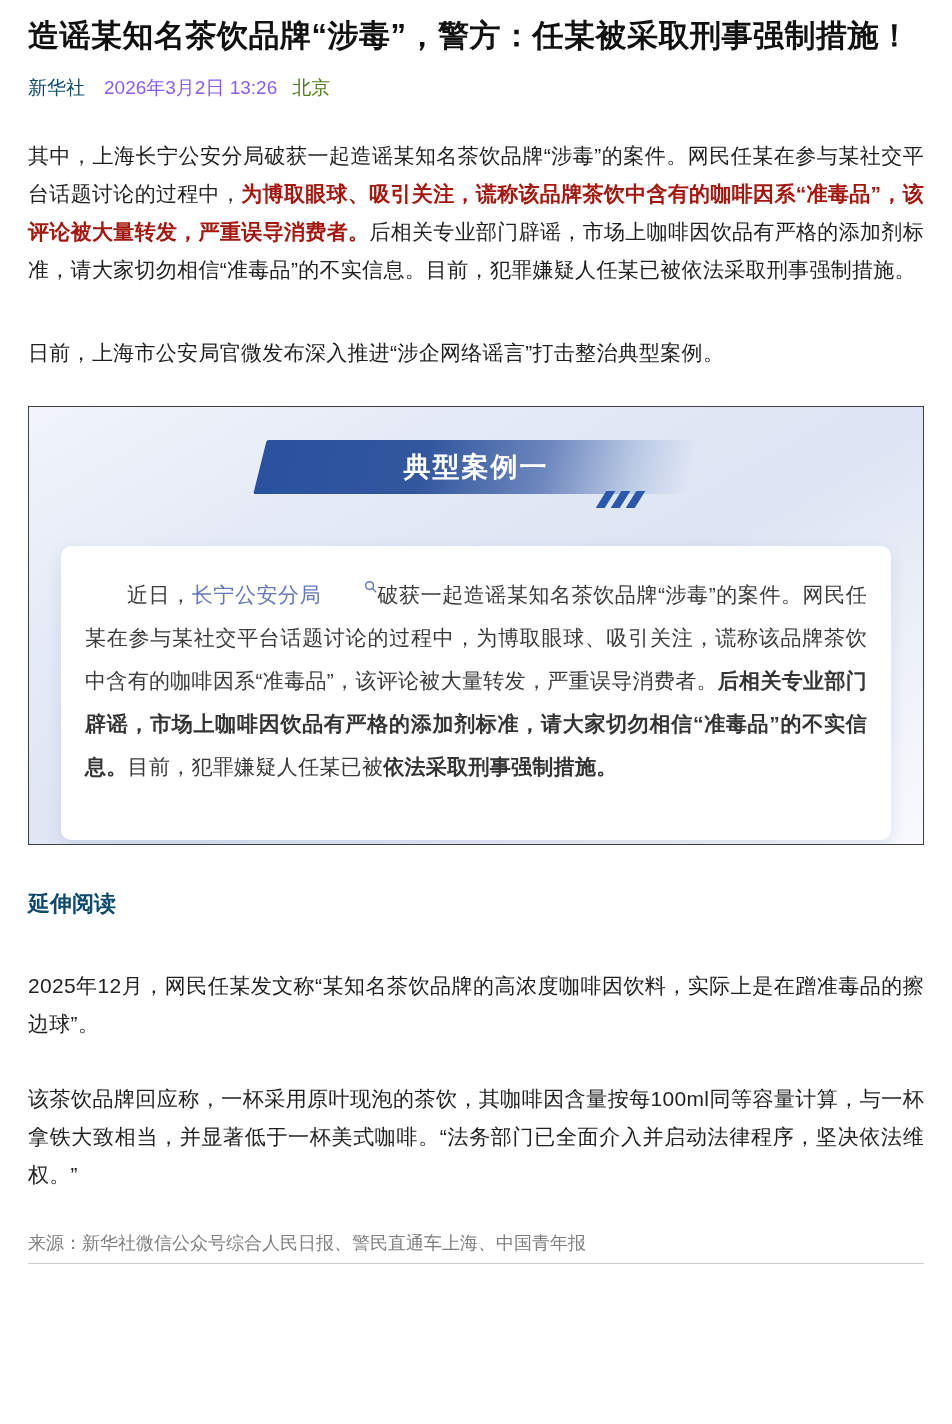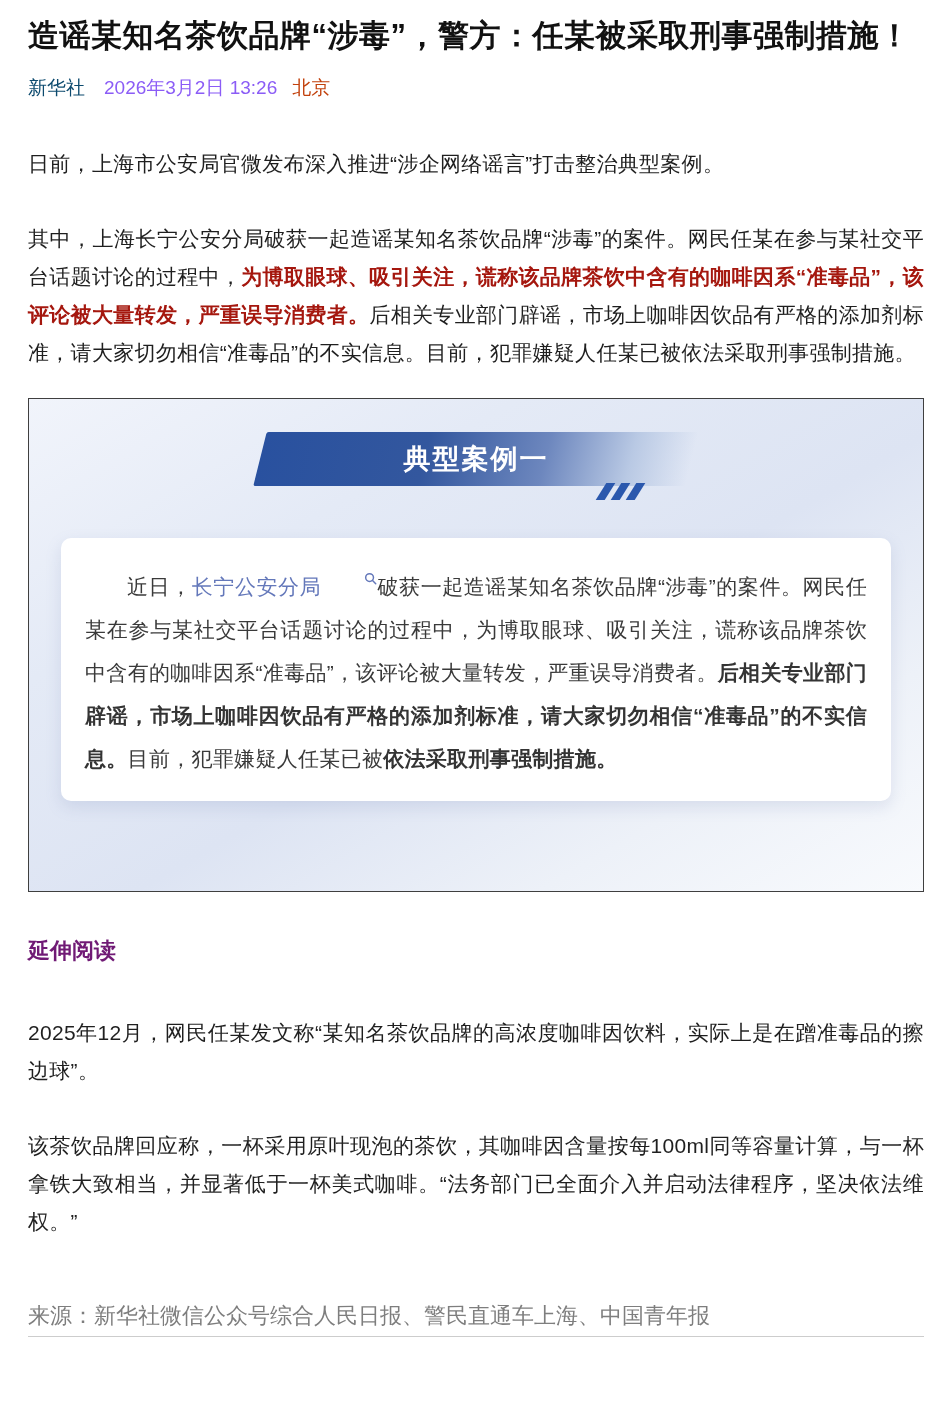--- a/index.html
+++ b/index.html
@@ -15,37 +15,37 @@
     font-size: 31px;
     font-weight: 700;
     line-height: 1.45;
     color: #111111;
     letter-spacing: 0.5px;
   }
 
   .byline { margin-top: 17px; font-size: 19px; line-height: 24px; display: flex; align-items: baseline; }
   .byline-source { color: #0c4a6e; cursor: pointer; }
   .byline-meta { color: #8b5cf6; margin-left: 19px; }
-  .byline-location { color: #c2410c; margin-left: 15px; }
+  .byline-location { color: #4d7c0f; margin-left: 15px; }
 
   .para {
     margin-top: 37px;
     font-size: 21px;
     line-height: 38px;
     color: #1f1f1f;
     text-align: justify;
     letter-spacing: 0.3px;
   }
   .para.first { margin-top: 45px; }
   .red-bold { color: #a5170e; font-weight: 700; }
 
   
   .case-image {
-    margin-top: 26px;
-    height: 494px;
+    margin-top: 34px;
+    height: 439px;
     border: 1px solid #3f3f3f;
     background: linear-gradient(150deg, #f1f4fb 0%, #e4eaf6 28%, #dde4f3 55%, #edf1f8 78%, #f8fafd 100%);
     padding: 33px 16px 0;
     overflow: hidden;
   }
   .case-banner { position: relative; width: 432px; height: 54px; margin: 0 auto; }
   .case-banner-bar {
     position: absolute; inset: 0;
     transform: skewX(-14deg);
     border-radius: 2px;
@@ -58,47 +58,47 @@
   }
   .case-banner-slashes { position: absolute; right: 52px; bottom: -14px; display: flex; }
   .case-banner-slashes span {
     display: block; width: 9px; height: 17px; margin-left: 6px;
     background: #2b58ad; transform: skewX(-32deg);
   }
   .case-inner {
     margin: 52px 16px 0;
     background: #ffffff;
     border-radius: 10px;
-    padding: 27px 24px 21px;
+    padding: 27px 24px 52px;
     box-shadow: 0 6px 16px rgba(110, 130, 175, 0.18);
   }
   .case-text {
     font-size: 21px;
     line-height: 43px;
     color: #3a3a3a;
     text-align: justify;
     text-indent: 2em;
     letter-spacing: 0.3px;
   }
   .case-bold { font-weight: 700; color: #343434; }
   .case-link { color: #6478ba; cursor: pointer; }
   .case-link-icon { display: inline-block; vertical-align: 9px; margin-left: 1px; line-height: 0; }
 
   .section-heading {
     margin-top: 44px;
     font-size: 22px;
     font-weight: 700;
-    color: #701a75;
+    color: #0c4a6e;
     line-height: 30px;
   }
   .section-heading + .para { margin-top: 48px; }
 
   .footer-source {
-    margin-top: 64px;
-    font-size: 22px;
+    margin-top: 38px;
+    font-size: 18px;
     color: #7e7e7e;
     line-height: 22px;
   }
   .footer-divider {
     margin-top: 9px;
     height: 1px;
     background: #cdcdcd;
   }
 </style>
 </head>
@@ -107,26 +107,26 @@
 <div class="page">
 
   <h1 class="article-title">造谣某知名茶饮品牌“涉毒”，警方：任某被采取刑事强制措施！</h1>
 
   <div class="byline">
     <span class="byline-source">新华社</span>
     <span class="byline-meta">2026年3月2日 13:26</span>
     <span class="byline-location">北京</span>
   </div>
 
+  <p class="para">
+    <span>其中，上海长宁公安分局破获一起造谣某知名茶饮品牌“涉毒”的案件。网民任某在参与某社交平台话题讨论的过程中，</span><span class="red-bold">为博取眼球、吸引关注，谎称该品牌茶饮中含有的咖啡因系“准毒品”，该评论被大量转发，严重误导消费者。</span><span>后相关专业部门辟谣，市场上咖啡因饮品有严格的添加剂标准，请大家切勿相信“准毒品”的不实信息。目前，犯罪嫌疑人任某已被依法采取刑事强制措施。</span>
+  </p>
+
   <p class="para first">
     <span>日前，上海市公安局官微发布深入推进“涉企网络谣言”打击整治典型案例。</span>
-  </p>
-
-  <p class="para">
-    <span>其中，上海长宁公安分局破获一起造谣某知名茶饮品牌“涉毒”的案件。网民任某在参与某社交平台话题讨论的过程中，</span><span class="red-bold">为博取眼球、吸引关注，谎称该品牌茶饮中含有的咖啡因系“准毒品”，该评论被大量转发，严重误导消费者。</span><span>后相关专业部门辟谣，市场上咖啡因饮品有严格的添加剂标准，请大家切勿相信“准毒品”的不实信息。目前，犯罪嫌疑人任某已被依法采取刑事强制措施。</span>
   </p>
 
   <div class="case-image">
     <div class="case-banner">
       <div class="case-banner-bar"></div>
       <div class="case-banner-title">典型案例一</div>
       <div class="case-banner-slashes">
         <span></span>
           <span></span>
           <span></span>

